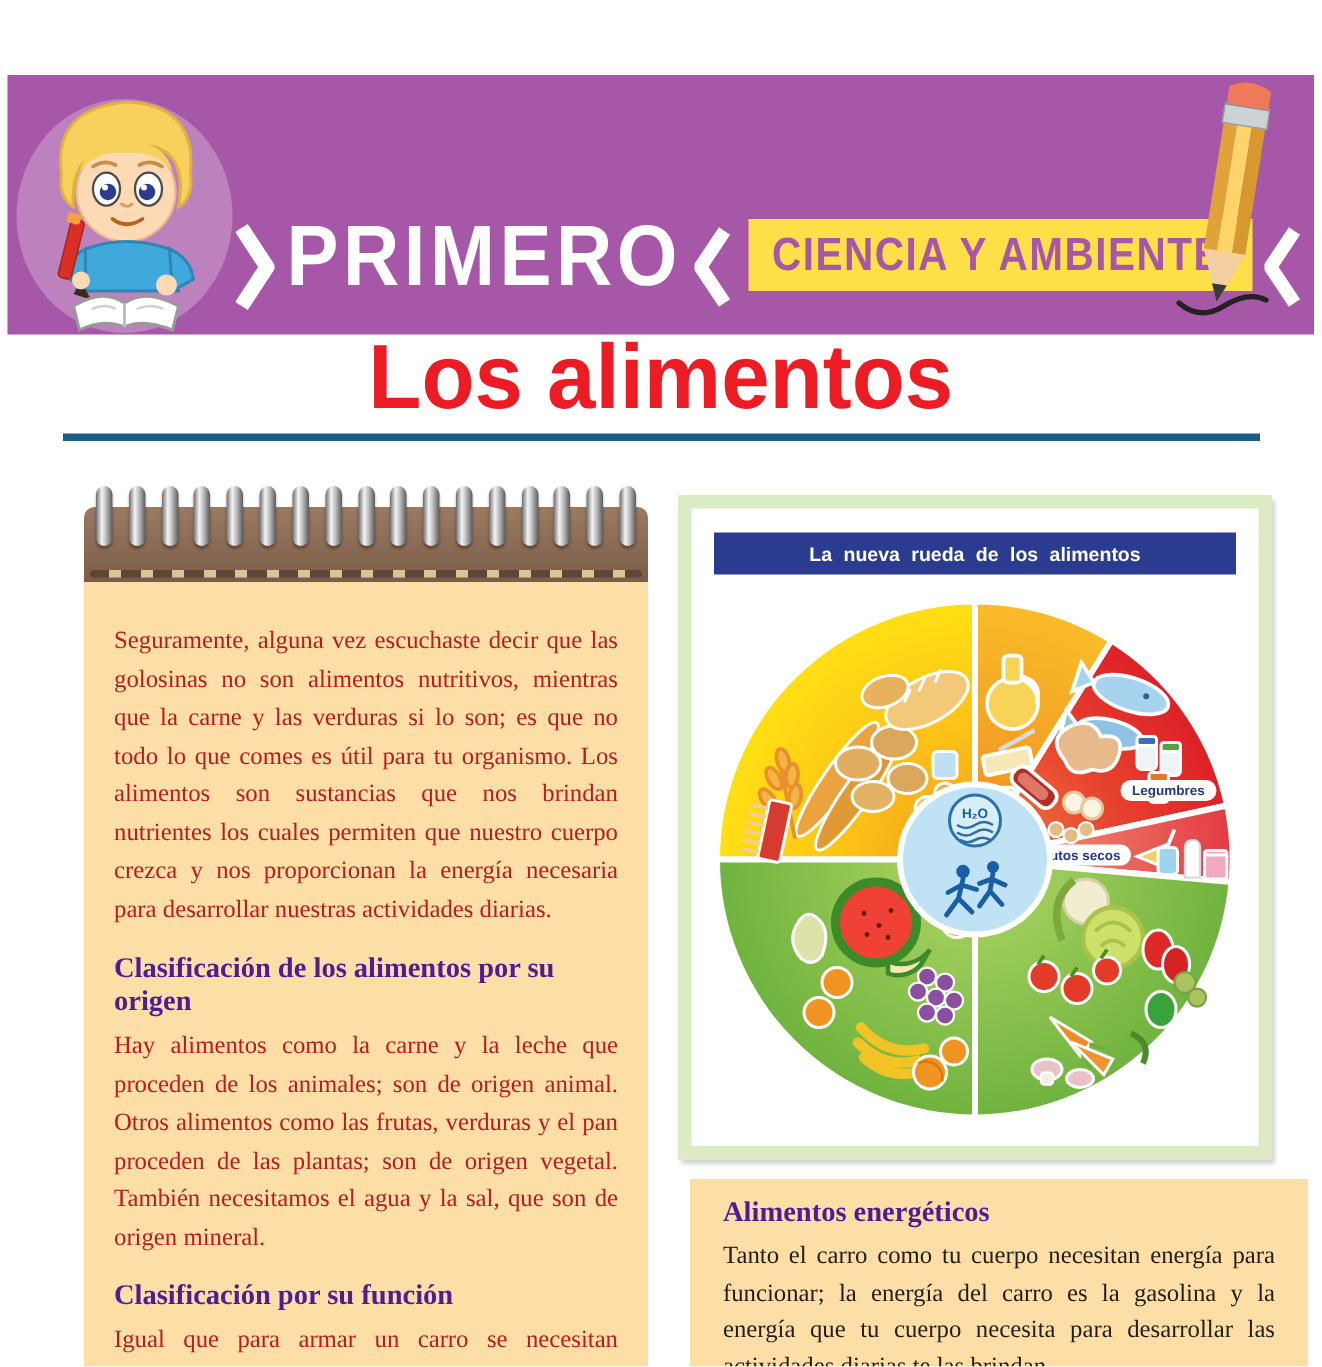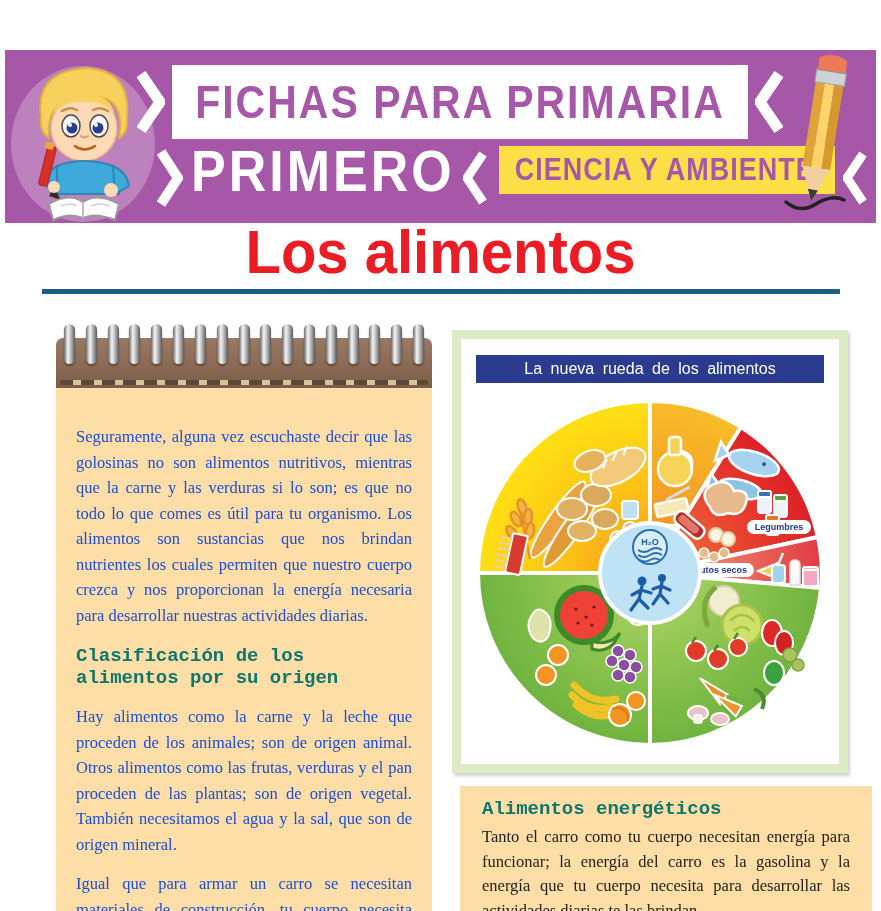--- a/index.html
+++ b/index.html
@@ -56,36 +56,36 @@
   .notebook-holes{
     position:absolute;left:4px;right:4px;top:56px;height:5px;z-index:2;
     background:repeating-linear-gradient(90deg,#5f4636 0 13px,#d9c39a 13px 21px);
     border-radius:3px;
   }
   .notebook-page{
     position:absolute;left:0;right:0;top:64px;bottom:0;background:#fcdea6;z-index:1;
     padding:22px 20px 0 20px;box-sizing:border-box;overflow:hidden;
   }
   .notebook-page p{
-    margin:14px 0 14px 0;font-size:16.5px;line-height:1.55;color:#1d4ed8;text-align:justify;
+    margin:4px 0 14px 0;font-size:16.5px;line-height:1.55;color:#b91c1c;text-align:justify;
   }
   .sec-heading{
-    margin:16px 0 4px 0;font-size:19px;line-height:1.2;color:#0f766e;font-weight:bold;font-family:Liberation Mono, monospace;
+    margin:16px 0 4px 0;font-size:19px;line-height:1.2;color:#4c1d95;font-weight:bold;
   }
   
   .wheel-frame{
     position:absolute;left:452px;top:330px;width:396px;height:443px;box-sizing:border-box;
     border:9px solid #dcebc4;background:#ffffff;box-shadow:2px 3px 3px rgba(0,0,0,.18);
   }
   .wheel-titlebar{
     margin:16px 15px 6px 15px;height:28px;background:#2b3c90;
     display:flex;align-items:center;justify-content:center;
   }
   .wheel-titlebar span{
-    font-family:"Liberation Sans",sans-serif;font-weight:normal;font-size:16px;
+    font-family:"Liberation Sans",sans-serif;font-weight:bold;font-size:13px;
     color:#ffffff;word-spacing:4px;white-space:nowrap;
   }
   .wheel-svg{display:block;margin:2px auto 0 auto;}
   
   .energy-panel{
     position:absolute;left:460px;top:786px;width:412px;height:131px;background:#fcdea6;
     padding:12px 22px 0 22px;box-sizing:border-box;overflow:hidden;
   }
   .energy-panel p{
     margin:0;font-size:16.5px;line-height:1.5;color:#211d19;text-align:justify;
@@ -129,31 +129,20 @@
         <rect x="38" y="88" width="9" height="7" rx="2" transform="rotate(14 42 91)" fill="#f2a33c"></rect>
         <circle cx="47" cy="133" r="6" fill="#fdd9b5"></circle>
         <circle cx="104" cy="136" r="7" fill="#fdd9b5"></circle>
 
         <path d="M42,150 Q62,138 76,148 Q90,138 112,150 L108,166 Q88,158 76,164 Q62,158 46,166 Z" fill="#ffffff" stroke="#9a9a9a" stroke-width="2"></path>
         <path d="M76,148 L76,164" stroke="#bdbdbd" stroke-width="2"></path>
         <path d="M54,152 Q64,148 70,152 M84,152 Q94,148 102,152" stroke="#cfcfcf" stroke-width="1.5" fill="none"></path>
       </svg>
     </div>
 
-    <div class="banner-row1">
-      <svg class="chev" width="28" height="66" viewBox="0 0 28 66">
-          <path d="M4,5 L23,33 L4,61" fill="none" stroke="#ffffff" stroke-width="11"></path>
-        </svg>
-      <div class="ribbon1">
-        <span>FICHAS PARA PRIMARIA</span>
-      </div>
-      <svg class="chev" width="28" height="66" viewBox="0 0 28 66">
-          <path d="M24,5 L5,33 L24,61" fill="none" stroke="#ffffff" stroke-width="11"></path>
-        </svg>
-    </div>
 
     <div class="banner-row2">
       <svg class="chev" width="26" height="60" viewBox="0 0 26 60">
           <path d="M4,4 L21,30 L4,56" fill="none" stroke="#ffffff" stroke-width="10"></path>
         </svg>
       <span class="primero">PRIMERO</span>
       <svg class="chev" width="24" height="54" viewBox="0 0 24 54">
           <path d="M20,3 L4,27 L20,51" fill="none" stroke="#ffffff" stroke-width="9"></path>
         </svg>
       <div class="badge">
@@ -203,20 +192,21 @@
         <span class="ring"></span>
         <span class="ring"></span>
       <span class="ring"></span>
     </div>
     <div class="notebook-band"></div>
     <div class="notebook-holes"></div>
     <div class="notebook-page">
       <p>Seguramente, alguna vez escuchaste decir que las golosinas no son alimentos nutritivos, mientras que la carne y las verduras si lo son; es que no todo lo que comes es útil para tu organismo. Los alimentos son sustancias que nos brindan nutrientes los cuales permiten que nuestro cuerpo crezca y nos proporcionan la energía necesaria para desarrollar nuestras actividades diarias.</p>
       <h2 class="sec-heading">Clasificación de los alimentos por su origen</h2>
       <p>Hay alimentos como la carne y la leche que proceden de los animales; son de origen animal. Otros alimentos como las frutas, verduras y el pan proceden de las plantas; son de origen vegetal. También necesitamos el agua y la sal, que son de origen mineral.</p>
+      <h2 class="sec-heading">Clasificación por su función</h2>
       <p>Igual que para armar un carro se necesitan materiales de construcción, tu cuerpo necesita alimentos que te premitan crecer y fortalecer tus músculos y huesos. Son ricos en proteínas.</p>
 
     </div>
   </section>
 
   <figure class="wheel-frame" style="margin:0">
     <div class="wheel-titlebar">
       <span>La nueva  rueda de los  alimentos</span>
     </div>
     <svg class="wheel-svg" width="356" height="362" viewBox="0 0 356 362">

